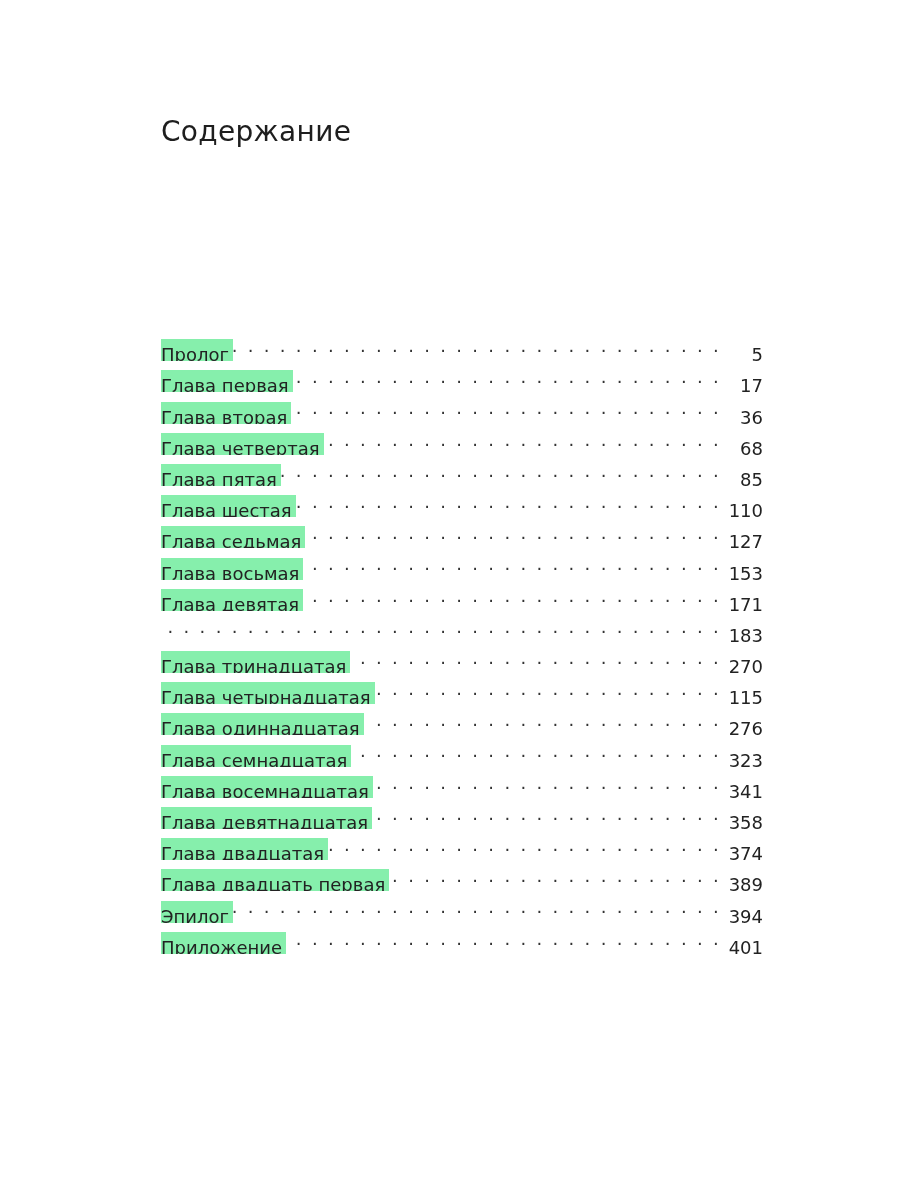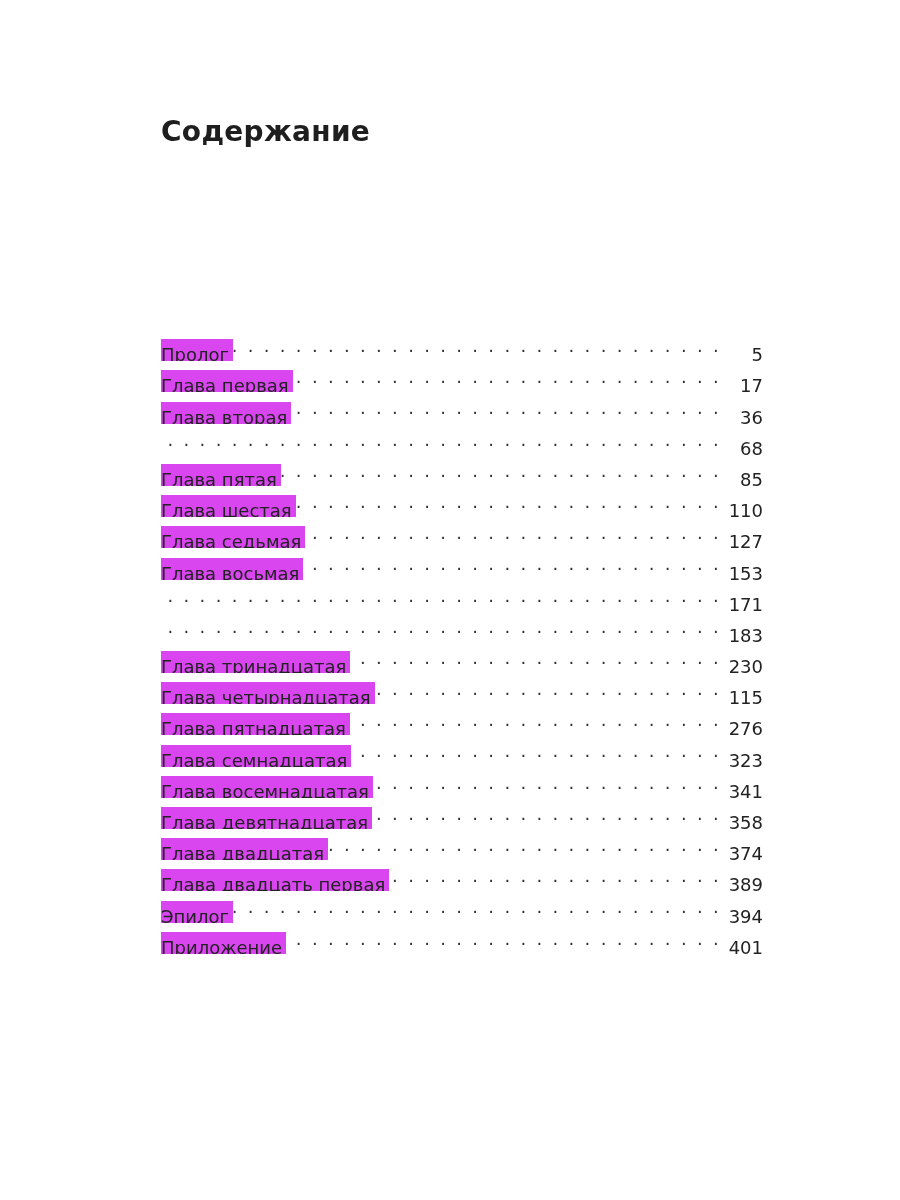--- a/index.html
+++ b/index.html
@@ -19,21 +19,21 @@
       position: absolute;
       left: 0; top: 0;
       width: 900px; height: 1200px;
       background: #ffffff;
     }
     .title {
       position: absolute;
       left: 161px;
       top: 112px;
       font-size: 28px;
-      font-weight: bold;
+      font-weight: normal;
       letter-spacing: 0.3px;
       color: #1e1e1e;
       margin: 0;
       line-height: 40px;
     }
     .toc {
       position: absolute;
       left: 161px;
       top: 330px;
       width: 602px;
@@ -47,21 +47,21 @@
       height: 31.2px;
       line-height: 31.2px;
       font-size: 18px;
       color: #222;
       white-space: nowrap;
       overflow: hidden;
     }
     .toc-label {
       flex: 0 0 auto;
       padding-right: 4px;
-      background: #d946ef;
+      background: #86efac;
     }
     .toc-leader {
       flex: 1 1 auto;
       overflow: hidden;
       position: relative;
       height: 31.2px;
     }
     .toc-leader::before {
       content: ". . . . . . . . . . . . . . . . . . . . . . . . . . . . . . . . . . . . . . . . . . . . . . . . . . . . . . . . . . . . . . . . . . . . . . . . . . . . . . . . . . . . . . . . . . . . .";
       position: absolute;
@@ -95,20 +95,21 @@
         <span class="toc-label">Глава первая</span>
         <span class="toc-leader"></span>
         <span class="toc-page">17</span>
       </li>
     <li class="toc-row">
         <span class="toc-label">Глава вторая</span>
         <span class="toc-leader"></span>
         <span class="toc-page">36</span>
       </li>
     <li class="toc-row">
+        <span class="toc-label">Глава четвертая</span>
         <span class="toc-leader"></span>
         <span class="toc-page">68</span>
       </li>
     <li class="toc-row">
         <span class="toc-label">Глава пятая</span>
         <span class="toc-leader"></span>
         <span class="toc-page">85</span>
       </li>
     <li class="toc-row">
         <span class="toc-label">Глава шестая</span>
@@ -119,39 +120,40 @@
         <span class="toc-label">Глава седьмая</span>
         <span class="toc-leader"></span>
         <span class="toc-page">127</span>
       </li>
     <li class="toc-row">
         <span class="toc-label">Глава восьмая</span>
         <span class="toc-leader"></span>
         <span class="toc-page">153</span>
       </li>
     <li class="toc-row">
+        <span class="toc-label">Глава девятая</span>
         <span class="toc-leader"></span>
         <span class="toc-page">171</span>
       </li>
     <li class="toc-row">
         <span class="toc-leader"></span>
         <span class="toc-page">183</span>
       </li>
     <li class="toc-row">
         <span class="toc-label">Глава тринадцатая</span>
         <span class="toc-leader"></span>
-        <span class="toc-page">230</span>
+        <span class="toc-page">270</span>
       </li>
     <li class="toc-row">
         <span class="toc-label">Глава четырнадцатая</span>
         <span class="toc-leader"></span>
         <span class="toc-page">115</span>
       </li>
     <li class="toc-row">
-        <span class="toc-label">Глава пятнадцатая</span>
+        <span class="toc-label">Глава одиннадцатая</span>
         <span class="toc-leader"></span>
         <span class="toc-page">276</span>
       </li>
     <li class="toc-row">
         <span class="toc-label">Глава семнадцатая</span>
         <span class="toc-leader"></span>
         <span class="toc-page">323</span>
       </li>
     <li class="toc-row">
         <span class="toc-label">Глава восемнадцатая</span>

